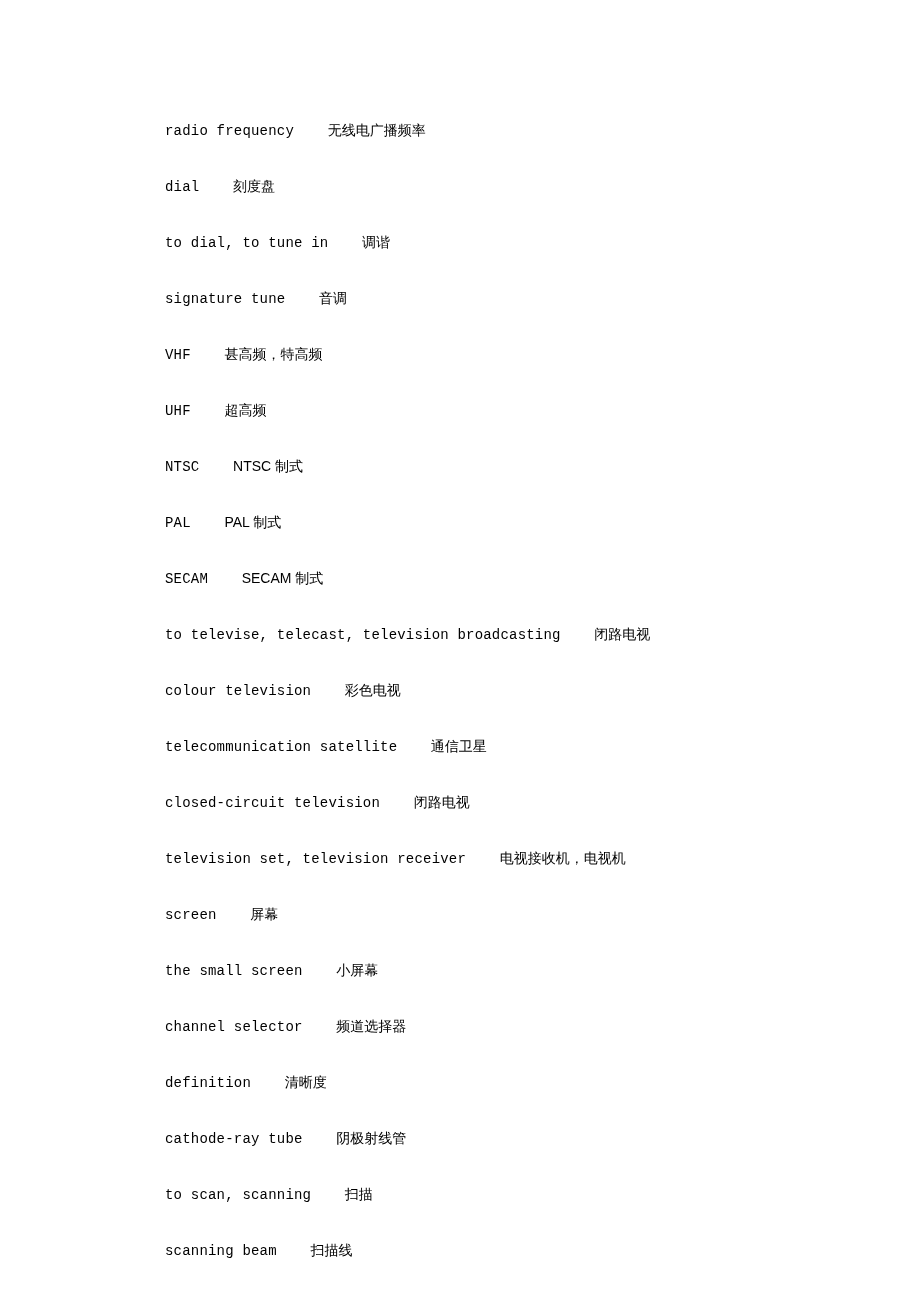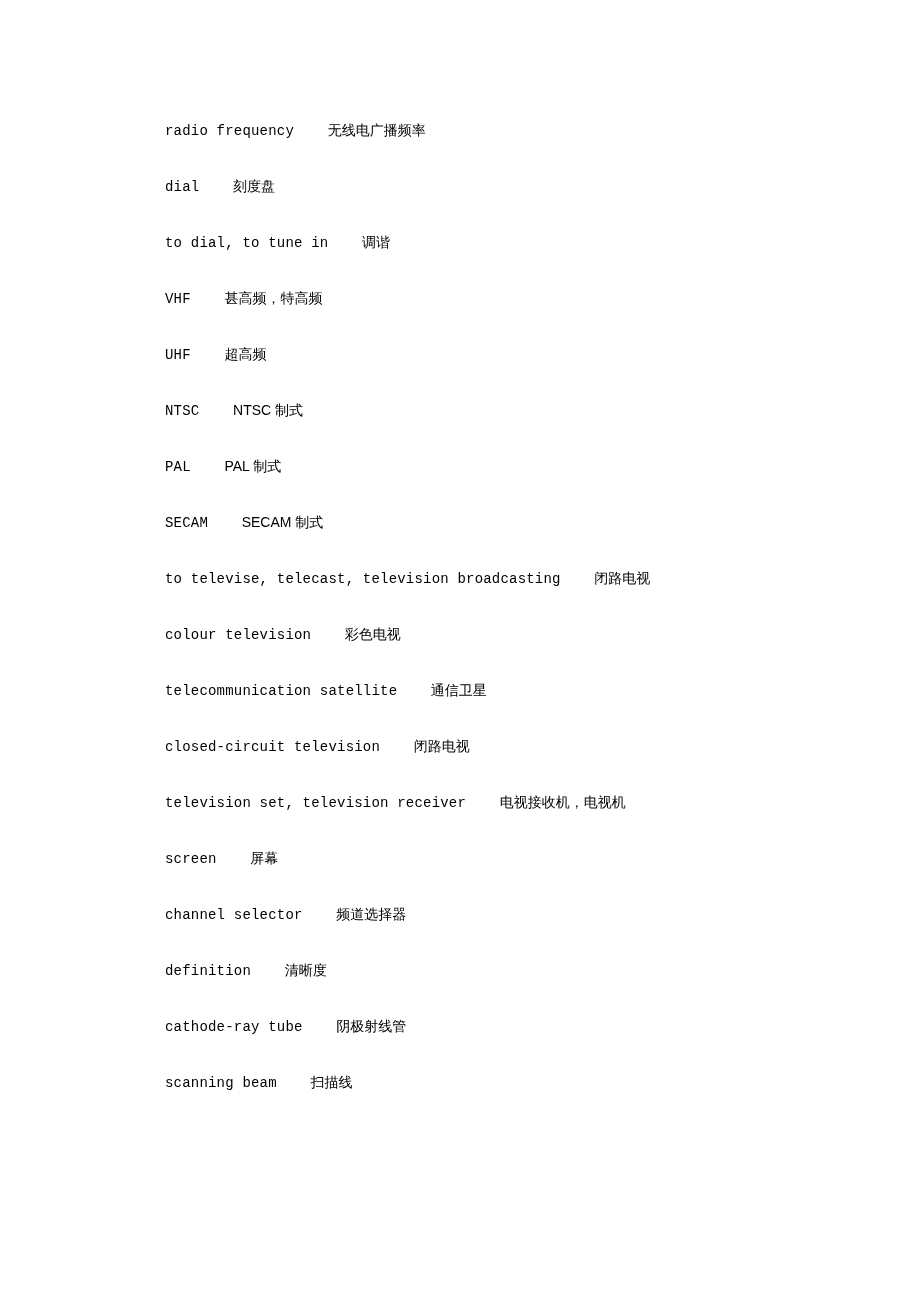--- a/index.html
+++ b/index.html
@@ -24,28 +24,31 @@
     font-family: Liberation Sans, sans-serif;
   }
 </style>
 </head>
 <body>
 
 <div id="list">
     <div class="entry"><span class="term">radio frequency</span><span>    </span><span class="def">无线电广播频率</span></div>
     <div class="entry"><span class="term">dial</span><span>    </span><span class="def">刻度盘</span></div>
     <div class="entry"><span class="term">to dial, to tune in</span><span>    </span><span class="def">调谐</span></div>
+    <div class="entry"><span class="term">signature tune</span><span>    </span><span class="def">音调</span></div>
     <div class="entry"><span class="term">VHF</span><span>    </span><span class="def">甚高频，特高频</span></div>
     <div class="entry"><span class="term">UHF</span><span>    </span><span class="def">超高频</span></div>
     <div class="entry"><span class="term">NTSC</span><span>    </span><span class="def">NTSC 制式</span></div>
     <div class="entry"><span class="term">PAL</span><span>    </span><span class="def">PAL 制式</span></div>
     <div class="entry"><span class="term">SECAM</span><span>    </span><span class="def">SECAM 制式</span></div>
     <div class="entry"><span class="term">to televise, telecast, television broadcasting</span><span>    </span><span class="def">闭路电视</span></div>
     <div class="entry"><span class="term">colour television</span><span>    </span><span class="def">彩色电视</span></div>
     <div class="entry"><span class="term">telecommunication satellite</span><span>    </span><span class="def">通信卫星</span></div>
     <div class="entry"><span class="term">closed-circuit television</span><span>    </span><span class="def">闭路电视</span></div>
     <div class="entry"><span class="term">television set, television receiver</span><span>    </span><span class="def">电视接收机，电视机</span></div>
     <div class="entry"><span class="term">screen</span><span>    </span><span class="def">屏幕</span></div>
+    <div class="entry"><span class="term">the small screen</span><span>    </span><span class="def">小屏幕</span></div>
     <div class="entry"><span class="term">channel selector</span><span>    </span><span class="def">频道选择器</span></div>
     <div class="entry"><span class="term">definition</span><span>    </span><span class="def">清晰度</span></div>
     <div class="entry"><span class="term">cathode-ray tube</span><span>    </span><span class="def">阴极射线管</span></div>
+    <div class="entry"><span class="term">to scan, scanning</span><span>    </span><span class="def">扫描</span></div>
     <div class="entry"><span class="term">scanning beam</span><span>    </span><span class="def">扫描线</span></div>
   </div>
 
 </body></html>

